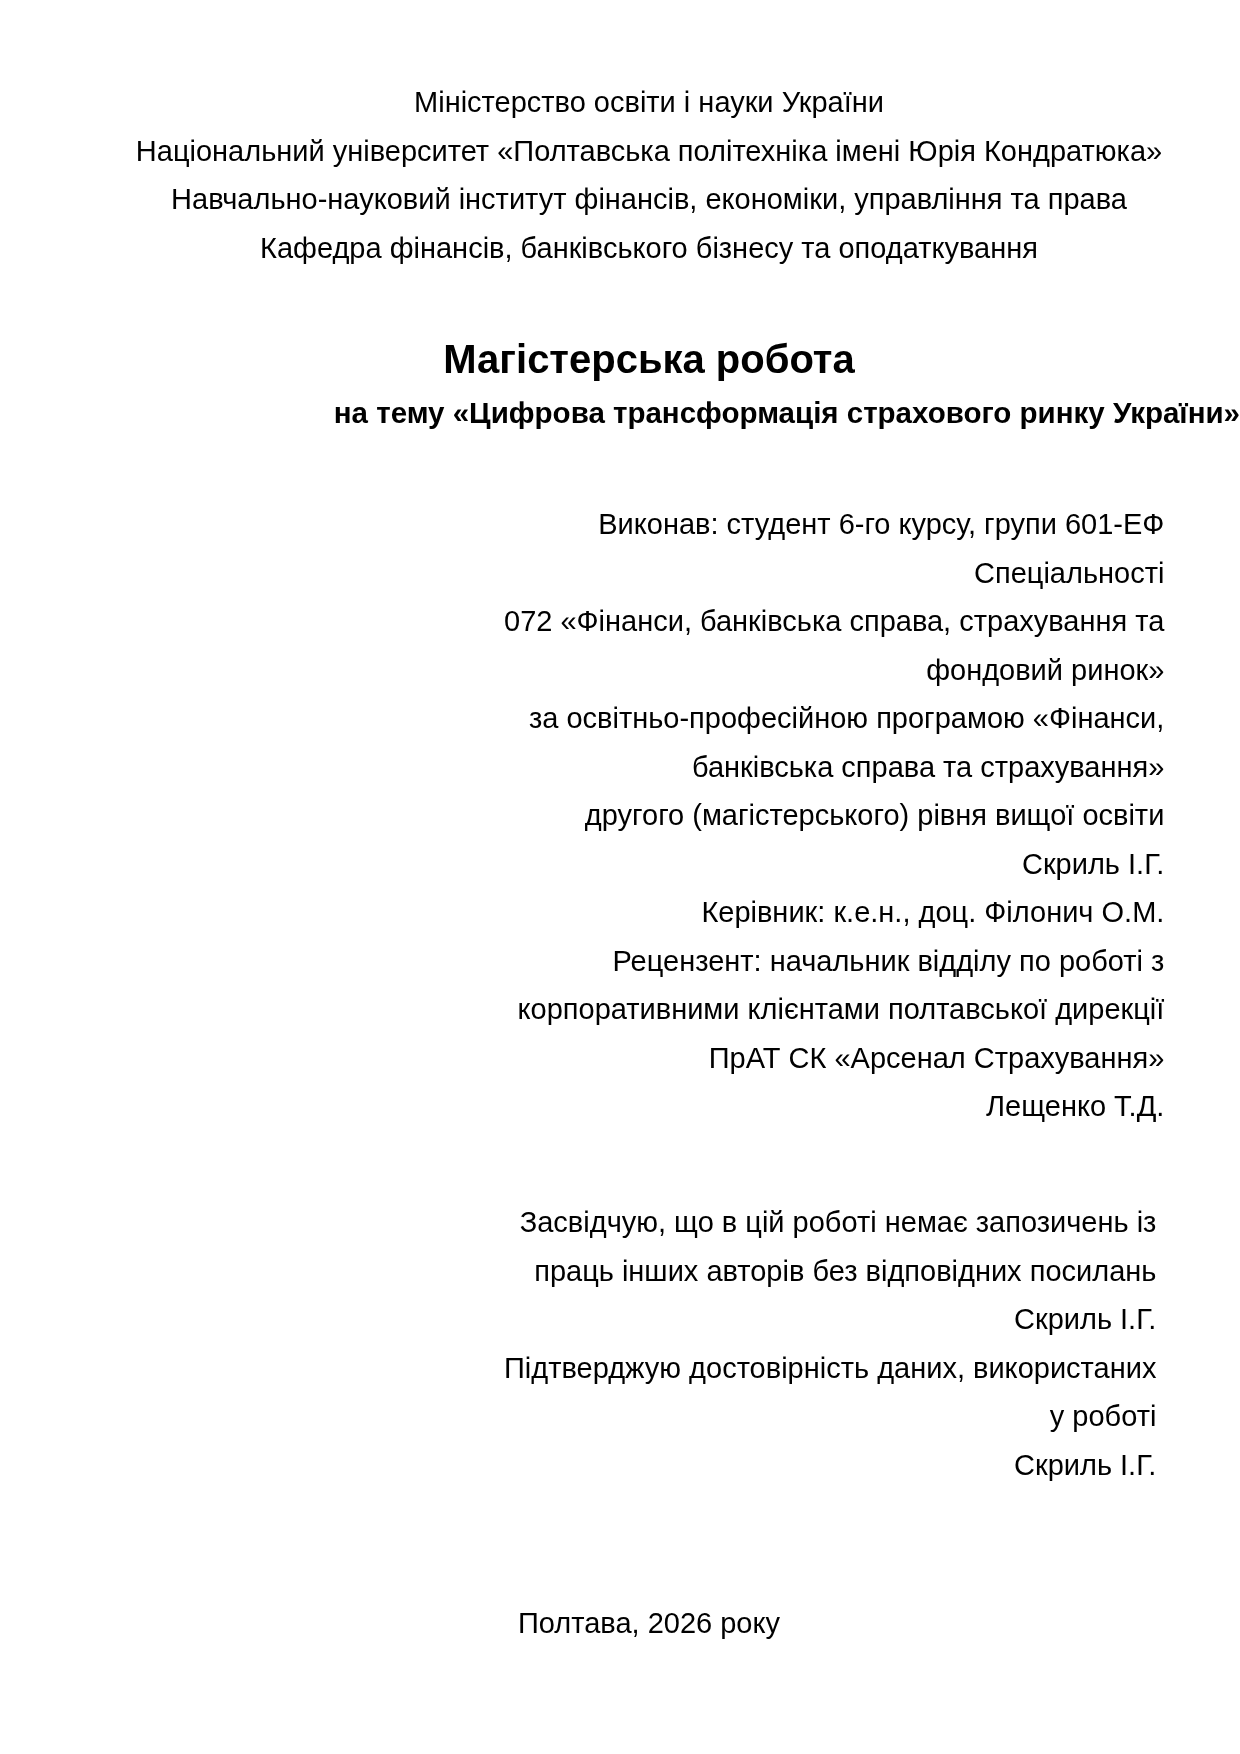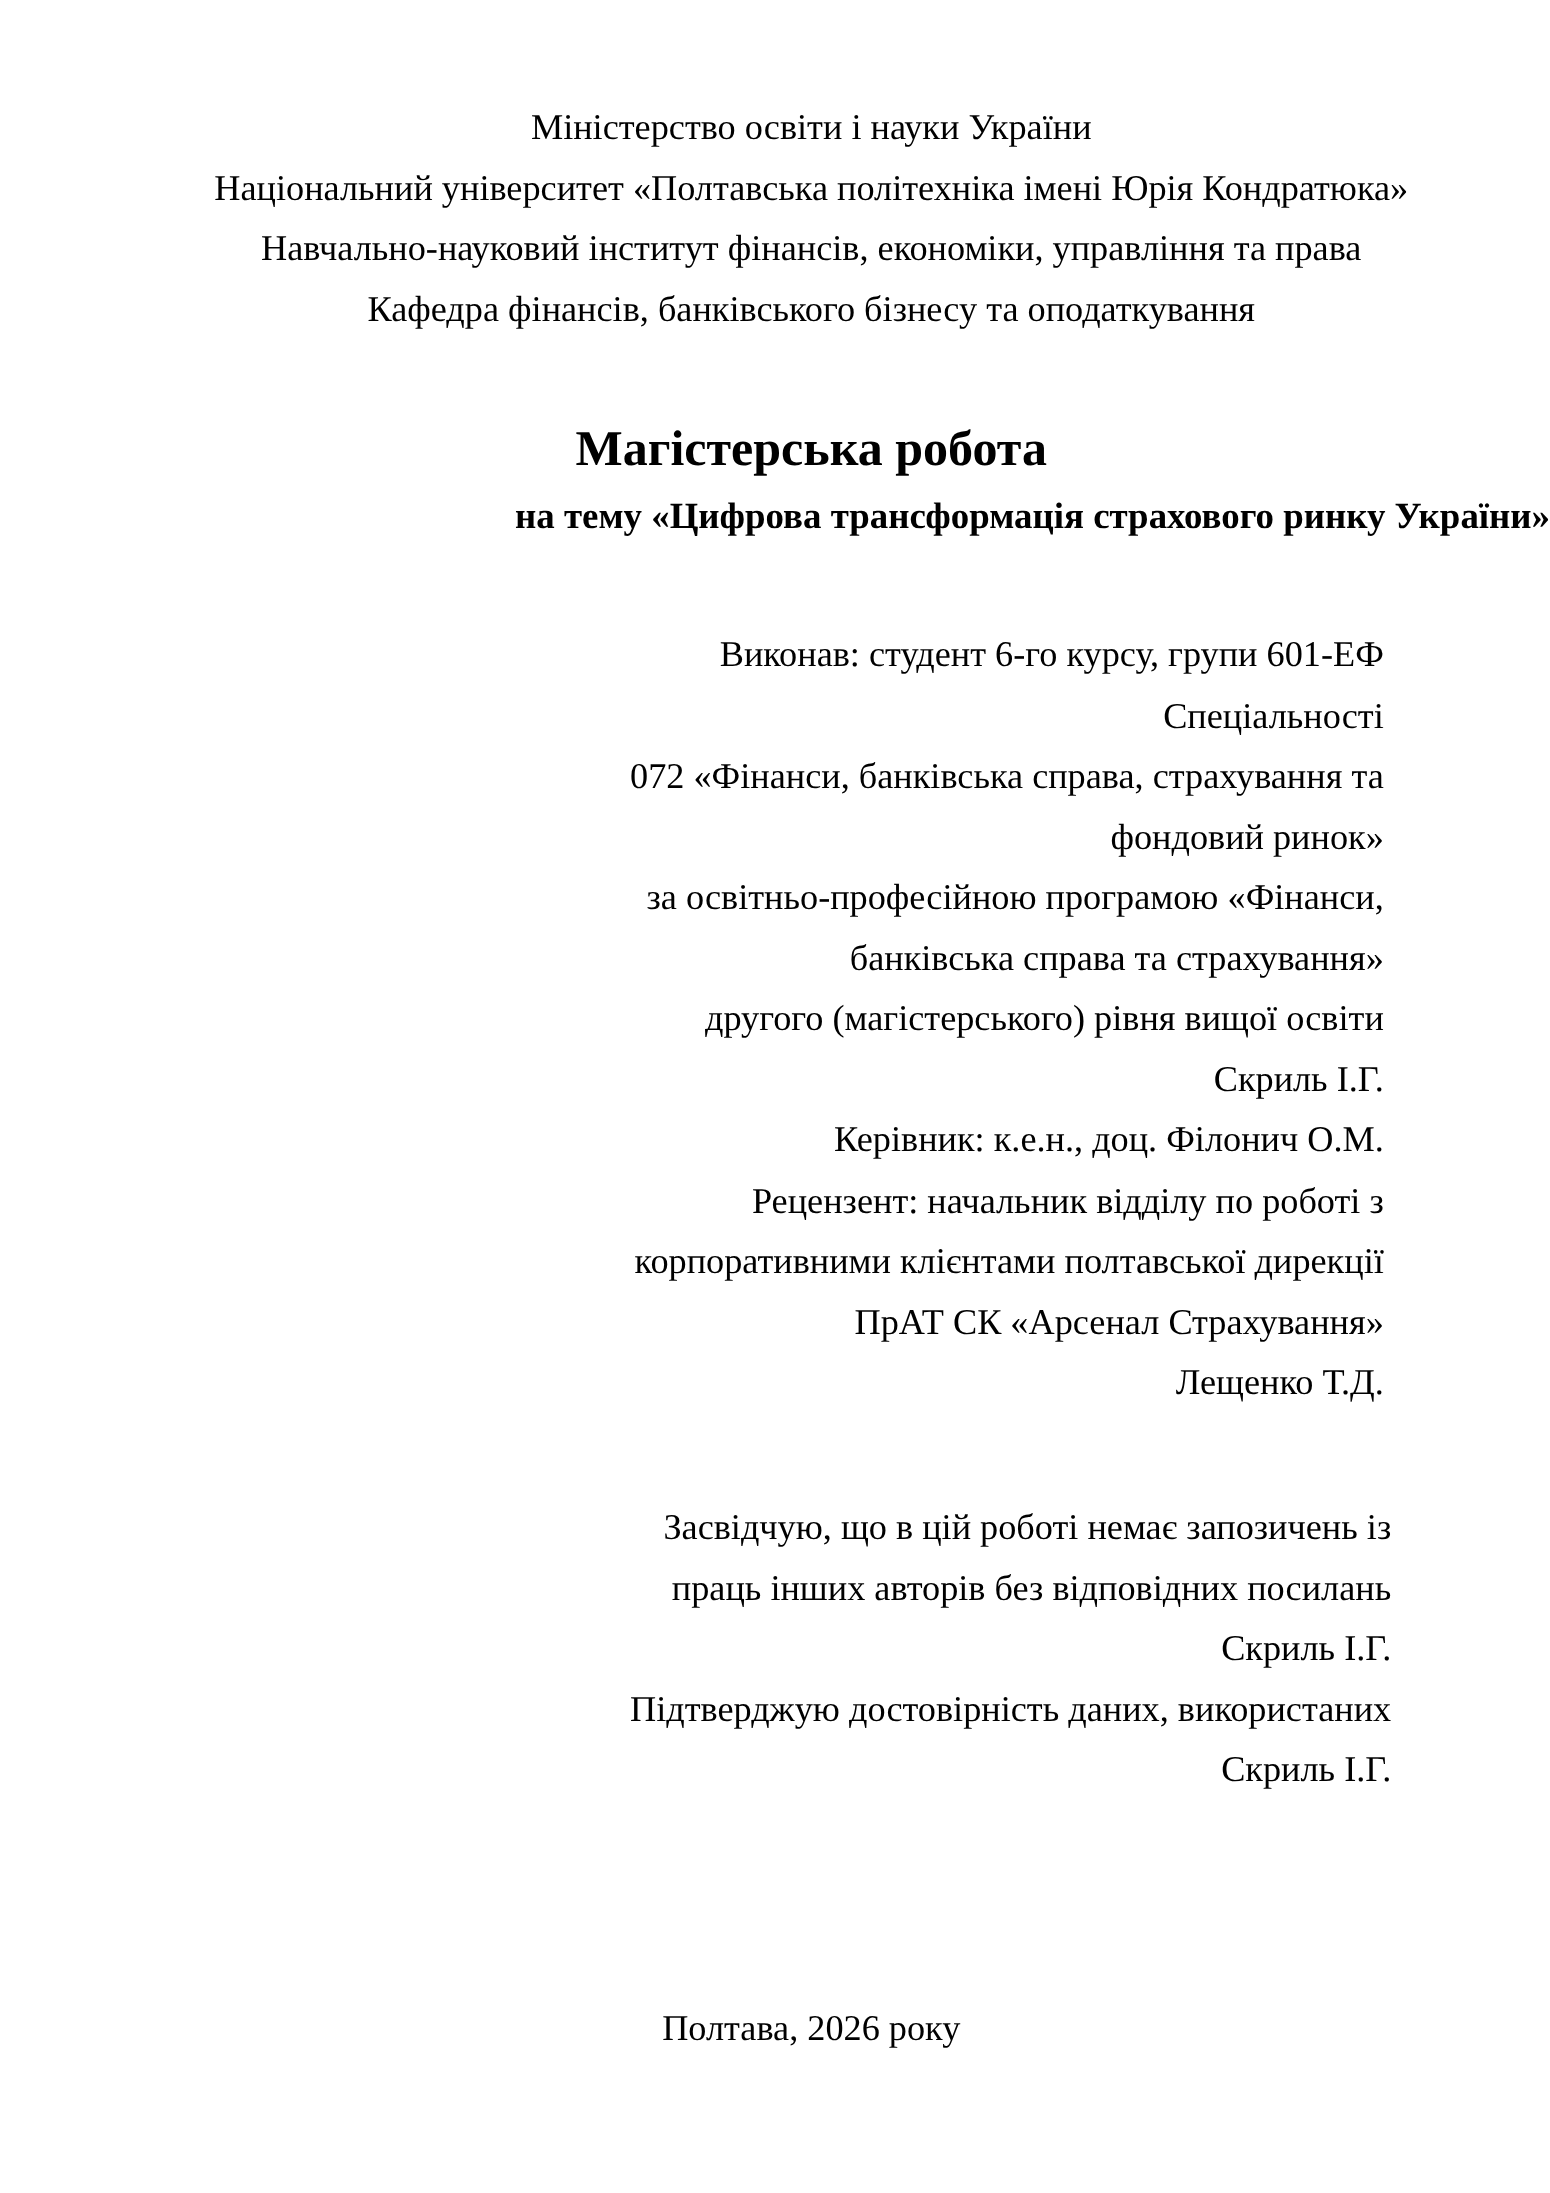--- a/index.html
+++ b/index.html
@@ -7,21 +7,21 @@
       margin: 0;
       padding: 0;
       background: #ffffff;
     }
     .page {
       position: relative;
       width: 1240px;
       height: 1695px;
       background: #ffffff;
       color: #000000;
-      font-family: Liberation Serif, serif;
+      font-family: Liberation Sans, sans-serif;
       overflow: hidden;
     }
     
     .centered {
       position: absolute;
       left: 58px;
       width: 1182px;
       text-align: center;
       white-space: nowrap;
     }
@@ -107,18 +107,19 @@
     <span class="line">корпоративними клієнтами полтавської дирекції</span>
     <span class="line">ПрАТ СК «Арсенал Страхування»</span>
     <span class="line">Лещенко Т.Д.</span>
   </div>
 
   <div class="declaration-block">
     <span class="line">Засвідчую, що в цій роботі немає запозичень із</span>
     <span class="line">праць інших авторів без відповідних посилань</span>
     <span class="line">Скриль І.Г.</span>
     <span class="line">Підтверджую достовірність даних, використаних</span>
+    <span class="line">у роботі</span>
     <span class="line">Скриль І.Г.</span>
   </div>
 
   <p class="centered footer-block">Полтава, 2026 року</p>
 
 </div>
 
 </body></html>

